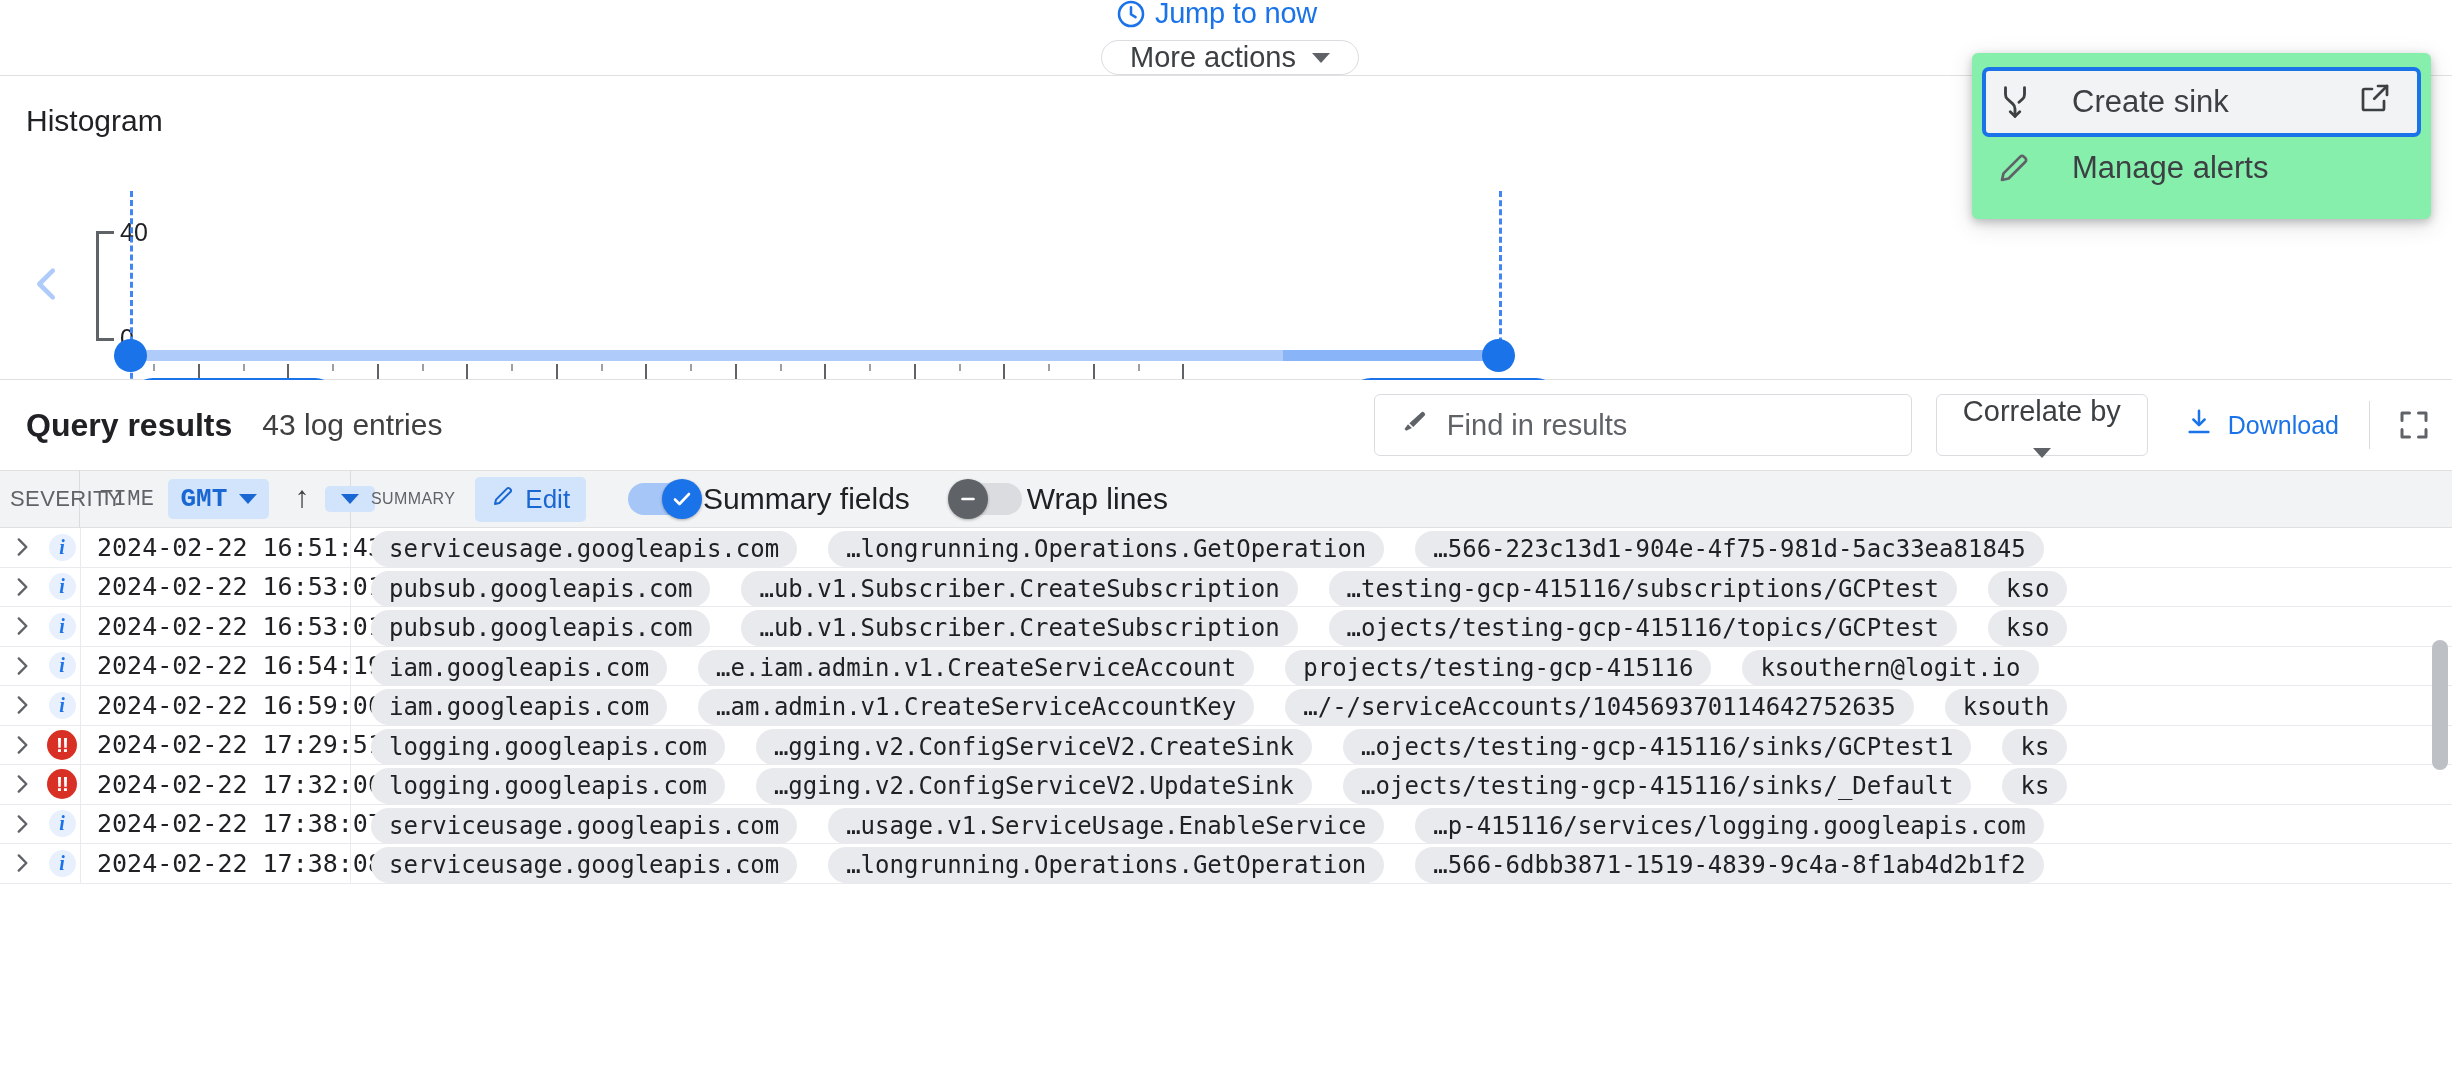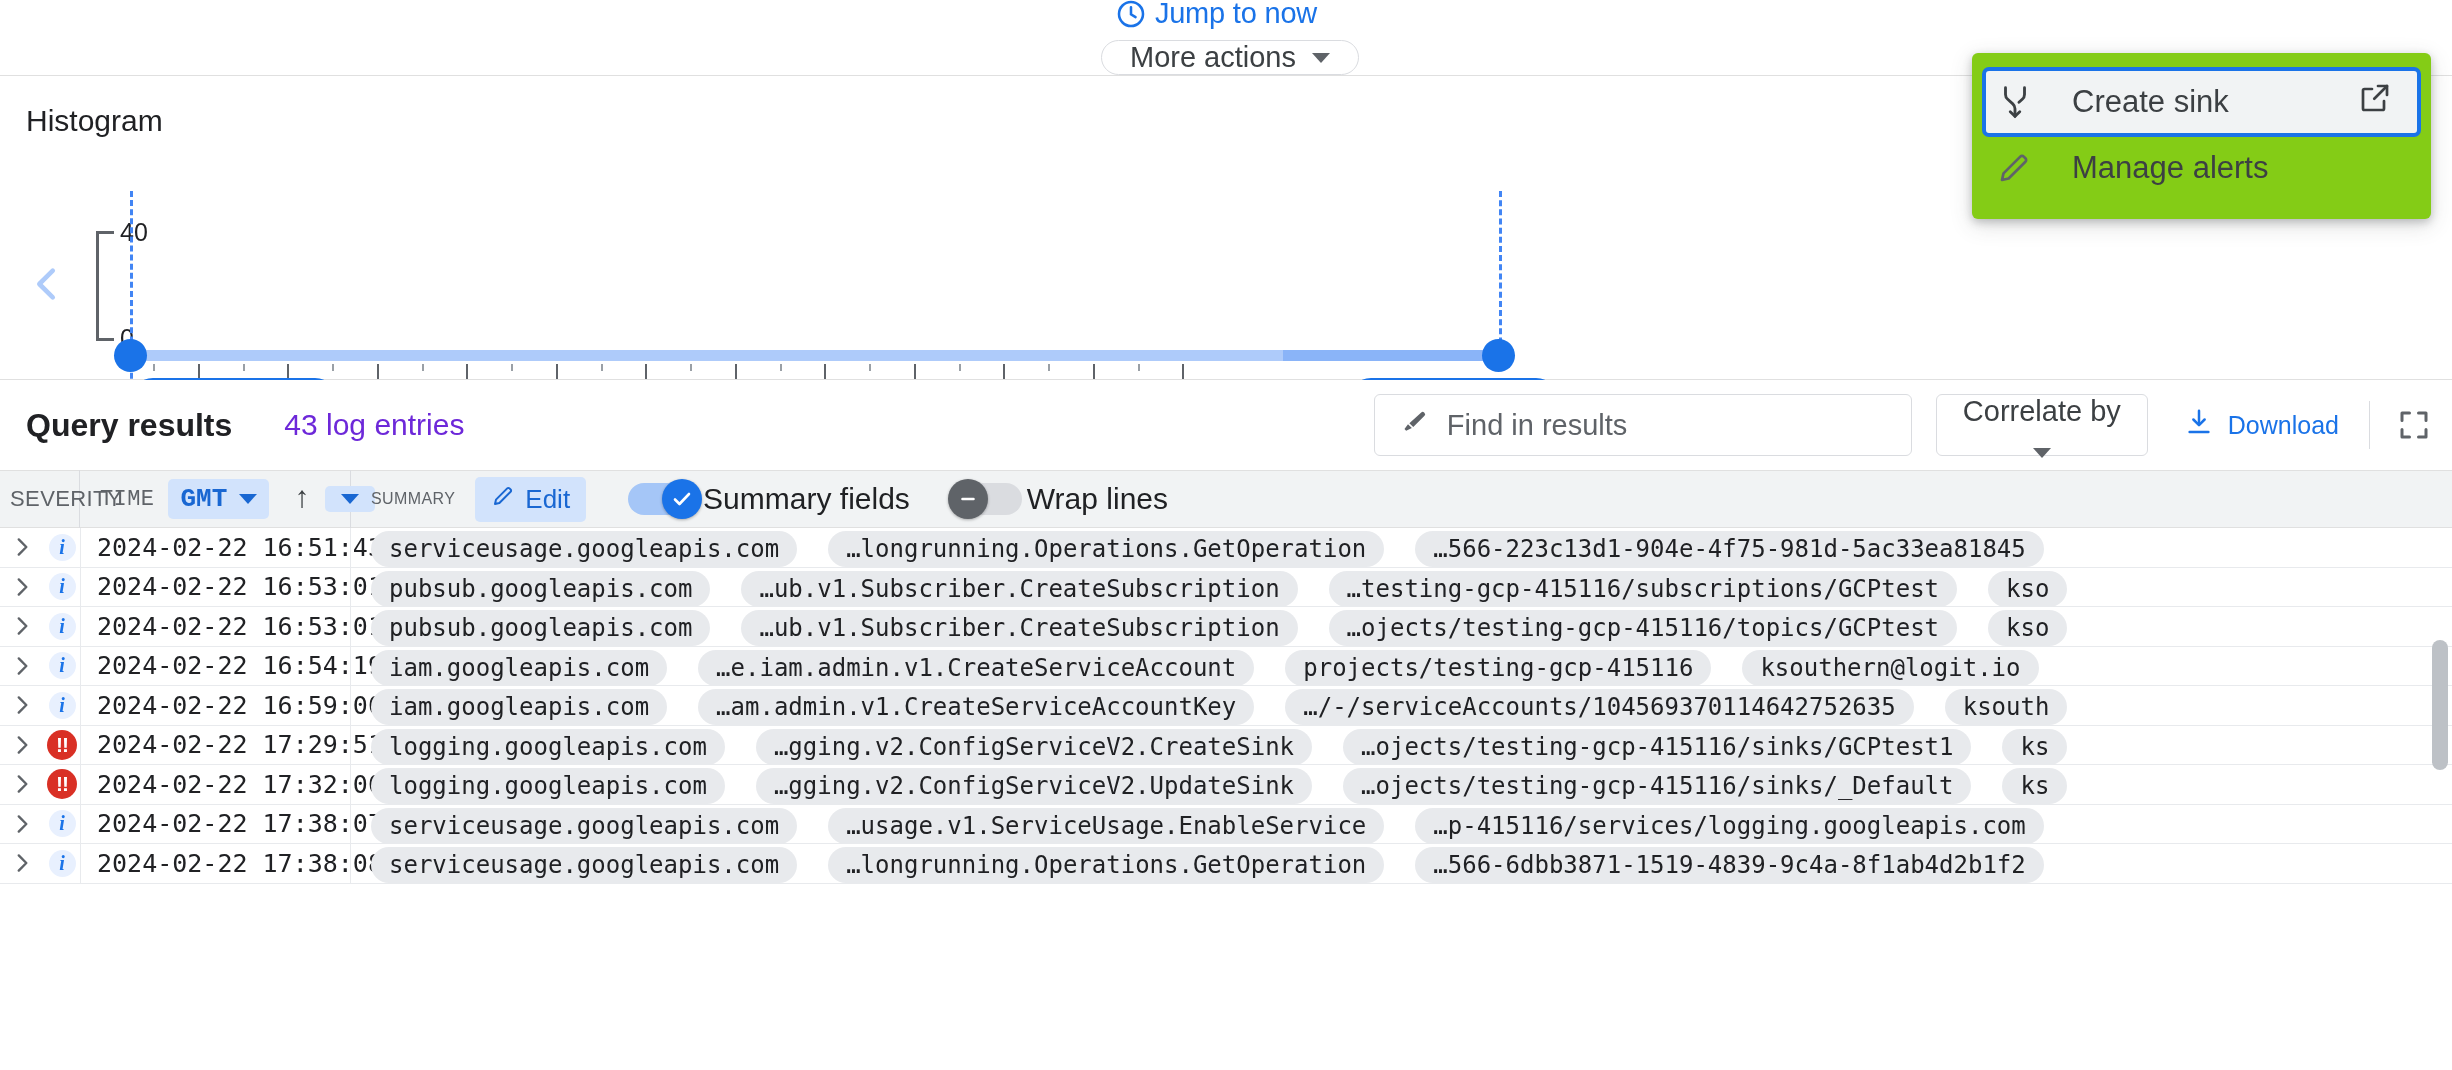--- a/index.html
+++ b/index.html
@@ -35,21 +35,21 @@
     white-space: nowrap;
   }
   .caret-down {
     width: 0; height: 0; border-left: 9px solid transparent;
     border-right: 9px solid transparent; border-top: 10px solid #5f6368;
   }
 
   
   .menu {
     position: absolute; top: 53px; left: 1972px; width: 459px;
-    background: #84cc16; border-radius: 6px;
+    background: #86efac; border-radius: 6px;
     box-shadow: 0 3px 8px rgba(60,64,67,.28), 0 6px 22px rgba(60,64,67,.18);
     padding: 16px 0 18px 0; z-index: 40;
   }
   .menu-item {
     display: flex; align-items: center; height: 66px;
     padding: 0 26px 0 24px; font-size: 31px; color: #3c4043;
     cursor: pointer; position: relative;
   }
   .menu-item .mi-icon { width: 62px; display: flex; align-items: center; }
   .menu-item .mi-label { flex: 1; padding-left: 14px; }
@@ -127,21 +127,21 @@
   }
   .pill-left { left: 130px; }
   .pill-right { left: 1348px; background: #fff; }
 
   
   .qr {
     position: absolute; top: 380px; left: 0; width: 2452px; height: 90px;
     background: #fff; display: flex; align-items: center; padding: 0 20px 0 26px;
   }
   .qr-title { font-size: 32px; font-weight: 700; color: #202124; }
-  .qr-count { font-size: 30px; color: #6d28d9; margin-left: 52px; }
+  .qr-count { font-size: 30px; color: #404040; margin-left: 30px; }
   .qr-spacer { flex: 1; }
   .find-box {
     display: flex; align-items: center; gap: 18px;
     width: 538px; height: 62px; border: 1px solid #dadce0;
     border-radius: 6px; padding: 0 24px; background: #fff; cursor: text;
   }
   .find-box .ph { color: #5f6368; font-size: 29px; }
   .correlate {
     display: flex; align-items: center; gap: 20px;
     height: 62px; border: 1px solid #dadce0; border-radius: 6px;

